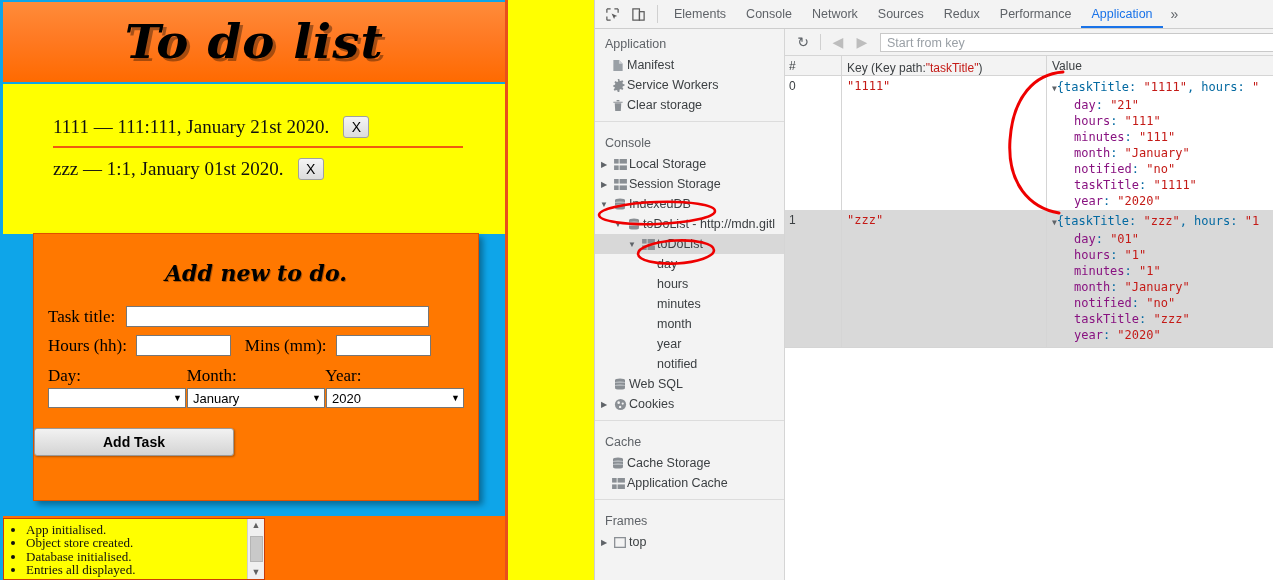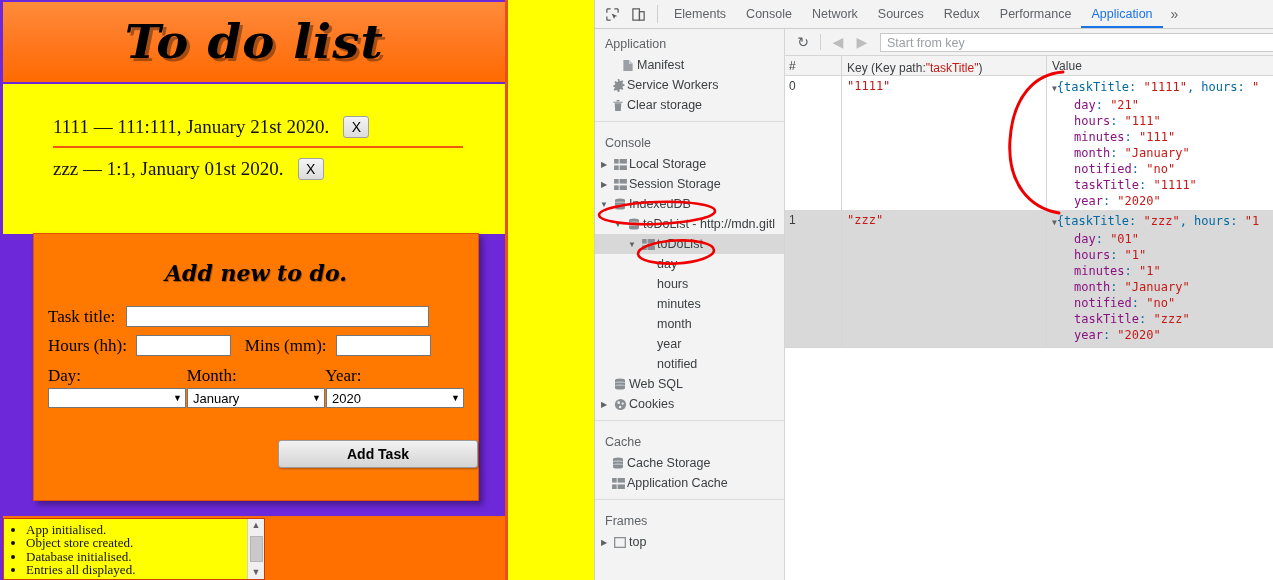--- a/index.html
+++ b/index.html
@@ -11,21 +11,21 @@
   }
   .screen { position:relative; width:1273px; height:580px; }
 
   
   .page {
     position:absolute; left:0; top:0; width:594px; height:580px;
     background:#ffff00; overflow:hidden;
   }
   .page-col {
     position:absolute; left:0; top:0; width:508px; height:580px;
-    background:#6d28d9;
+    background:#0ea5e9;
     border-right:3px solid #e8501a;
   }
   .app-header {
     position:absolute; left:3px; top:2px; width:502px; height:80px;
     background:linear-gradient(180deg,#ff8c3a 0%,#ff7a23 45%,#ff6a00 100%);
     display:flex; align-items:center; justify-content:center;
   }
   .app-header h1 {
     margin:0; font-family:"DejaVu Serif", serif;
     font-size:46px; font-weight:bold; font-style:italic; color:#000;
@@ -79,21 +79,21 @@
   .sel {
     height:20px; background:#fff; border:1px solid #767676;
     display:flex; align-items:center; justify-content:space-between;
     padding:0 3px 0 5px;
     font-family:"Liberation Sans", sans-serif; font-size:13px; color:#000;
   }
   .sel.day   { width:140px; }
   .sel.month { width:140px; margin-left:1px; }
   .sel.year  { width:140px; margin-left:1px; }
   .caret { font-size:9px; color:#000; }
-  .addbtn-wrap { display:flex; justify-content:flex-end; padding-top:32px; }
+  .addbtn-wrap { display:flex; justify-content:flex-start; padding-top:20px; }
   .addbtn {
     width:200px; height:28px;
     background:linear-gradient(180deg,#f2f2f2,#d4d4d4);
     border:1px solid #9a9a9a; border-radius:3px;
     font-family:"Liberation Sans", sans-serif;
     font-size:14px; font-weight:bold; color:#000;
     display:flex; align-items:center; justify-content:center;
     box-shadow:1px 1px 2px rgba(0,0,0,.3); cursor:pointer;
   }
   .footer-strip {
@@ -316,21 +316,21 @@
         <div class="dt-icon-btn">⋮</div>
         <div class="dt-icon-btn">✕</div>
       </div>
     </div>
 
     <div class="dt-body">
 
       <div class="dt-sidebar">
         <div class="sect-title">Application</div>
 
-        <div class="tree-row" style="padding-left:24px">
+        <div class="tree-row" style="padding-left:14px">
           <span class="ticon">
             <svg width="12" height="13" viewBox="0 0 12 14">
                 <path d="M1 1h6l4 4v8H1z" fill="#9aa0a6"></path>
                 <path d="M7 1v4h4" fill="#cdd1d5"></path>
               </svg>
           </span>
           <span>Manifest</span>
         </div>
         <div class="tree-row" style="padding-left:14px">
           <span class="ticon">

